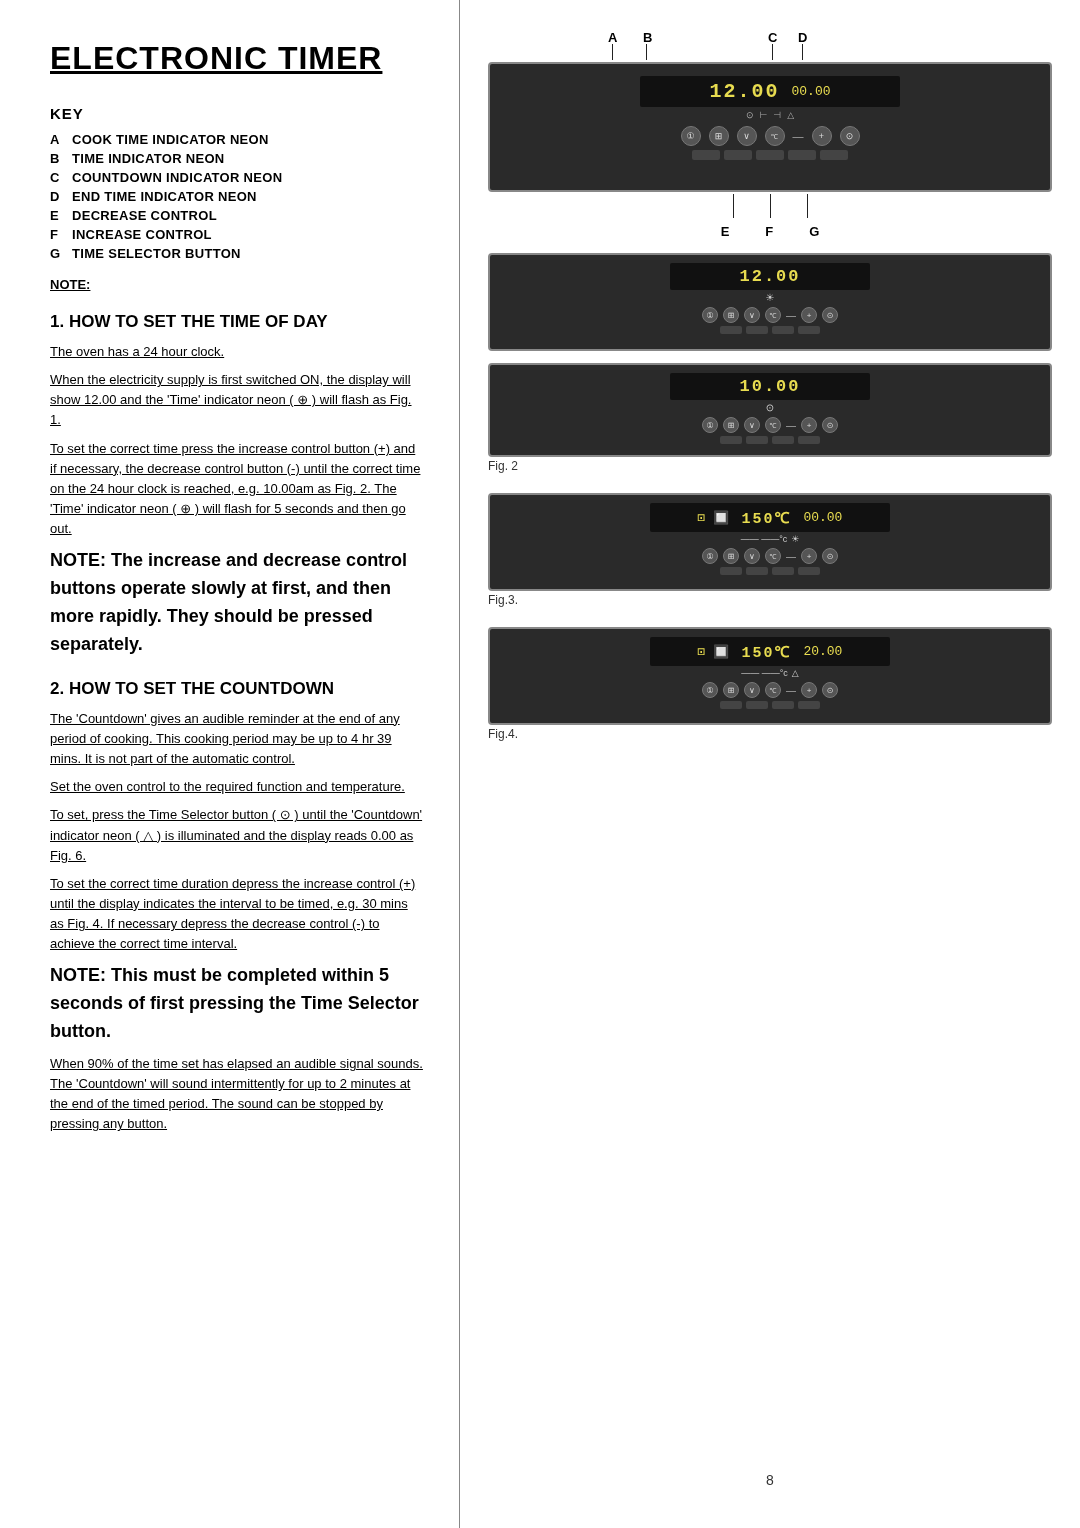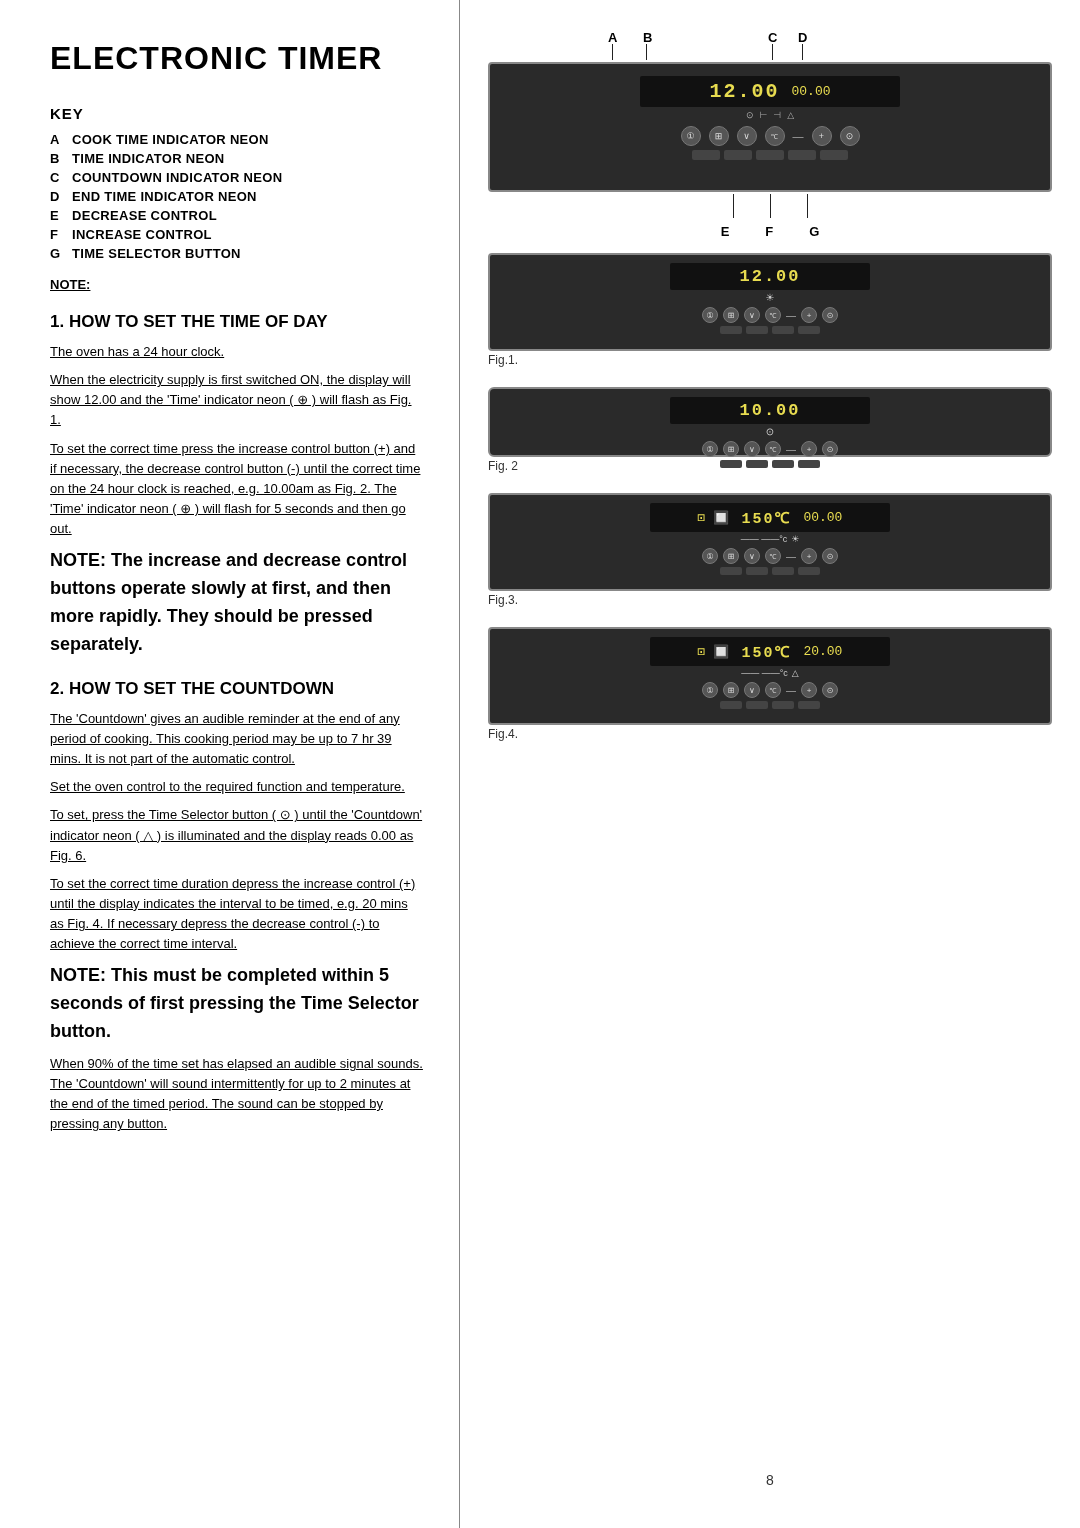--- a/index.html
+++ b/index.html
@@ -21,20 +21,21 @@
       border-right: 1.5px solid #888;
       flex-shrink: 0;
     }
 
     .page-title {
       font-size: 32px;
       font-weight: 900;
       letter-spacing: 1px;
       margin-bottom: 28px;
       font-family: Arial Black, Arial, sans-serif;
+      text-decoration: underline;
     }
 
     .key-section h2 {
       font-size: 15px;
       font-weight: 900;
       margin-bottom: 10px;
       letter-spacing: 1px;
     }
 
     .key-list {
@@ -276,24 +277,24 @@
 
   <h2 class="section-title">1.  HOW TO SET THE TIME OF DAY</h2>
 
   <p class="body-text">The oven has a 24 hour clock.</p>
   <p class="body-text">When the electricity supply is first switched ON, the display will show 12.00 and the 'Time' indicator neon ( ⊕ ) will flash as Fig. 1.</p>
   <p class="body-text">To set the correct time press the increase control button (+) and if necessary, the decrease control button (-) until the correct time on the 24 hour clock is reached, e.g. 10.00am as Fig. 2.  The 'Time' indicator neon ( ⊕ ) will flash for 5 seconds and then go out.</p>
   <p class="bold-note">NOTE:     The increase and decrease control buttons operate slowly at first, and then more rapidly.  They should be pressed separately.</p>
 
   <h2 class="section-title">2.  HOW TO SET THE COUNTDOWN</h2>
 
-  <p class="body-text">The 'Countdown' gives an audible reminder at the end of any period of cooking.  This cooking period may be  up to 7 hr 39 mins.  It is not part of the automatic control.</p>
+  <p class="body-text">The 'Countdown' gives an audible reminder at the end of any period of cooking.  This cooking period may be  up to 4 hr 39 mins.  It is not part of the automatic control.</p>
   <p class="body-text">Set the oven control to the required function and temperature.</p>
   <p class="body-text">To set, press the Time Selector button ( ⊙ ) until the 'Countdown' indicator neon ( △ ) is illuminated and the display reads 0.00 as Fig. 6.</p>
-  <p class="body-text">To set the correct time duration depress the increase control (+) until the display indicates the interval to be timed, e.g. 20 mins as Fig. 4.  If necessary depress the decrease control (-) to achieve the correct time interval.</p>
+  <p class="body-text">To set the correct time duration depress the increase control (+) until the display indicates the interval to be timed, e.g. 30 mins as Fig. 4.  If necessary depress the decrease control (-) to achieve the correct time interval.</p>
   <p class="bold-note">NOTE:  This must be completed within 5 seconds of first pressing the Time Selector button.</p>
   <p class="body-text">When 90% of the time set has elapsed an audible signal sounds.  The 'Countdown' will sound intermittently for up to 2 minutes at the end of the timed period.  The sound can be stopped by pressing any button.</p>
 
 </div>
 
 <div class="right-col">
 
   <div class="top-diagram-wrapper">
 
     <div style="position:relative; height:32px; width:100%;">
@@ -369,25 +370,24 @@
           <div class="rb" style="width:16px;height:16px;font-size:8px;">⊙</div>
         </div>
         <div class="bar-row" style="margin-top:3px;">
           <div class="bar-btn" style="width:22px;height:8px;"></div>
           <div class="bar-btn" style="width:22px;height:8px;"></div>
           <div class="bar-btn" style="width:22px;height:8px;"></div>
           <div class="bar-btn" style="width:22px;height:8px;"></div>
         </div>
       </div>
     </div>
-    <div class="fig-caption">Fig.1.</div>
   </div>
 
   <div class="fig-panel">
-    <div class="fig-oven" style="height:70px;border-radius:6px;">
+    <div class="fig-oven" style="height:94px;">
       <div class="fig-oven-inner">
         <div class="display-row" style="width:180px;">
           <span class="neon-time" style="font-size:17px;">10.00</span>
         </div>
         <div style="color:#ccc; font-size:10px; margin-top:2px;">⊙</div>
         <div class="btn-row" style="gap:5px; margin-top:4px;">
           <div class="rb" style="width:16px;height:16px;font-size:8px;">①</div>
           <div class="rb" style="width:16px;height:16px;font-size:8px;">⊞</div>
           <div class="rb" style="width:16px;height:16px;font-size:8px;">∨</div>
           <div class="rb" style="width:16px;height:16px;font-size:7px;">℃</div>

